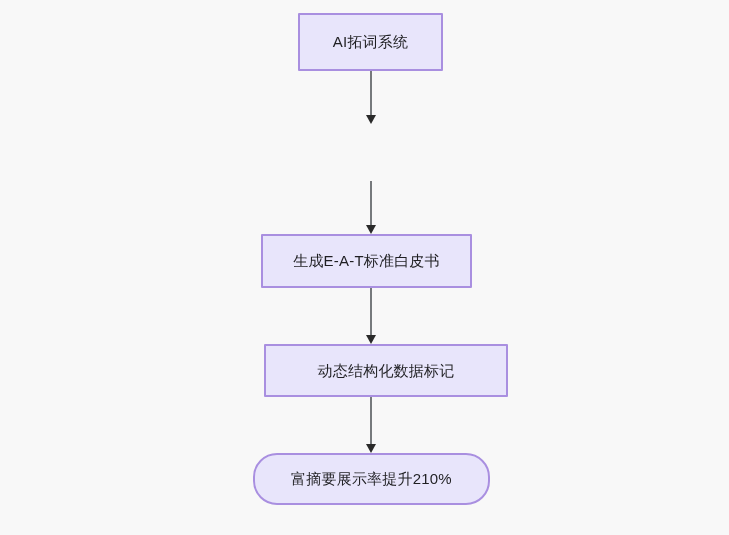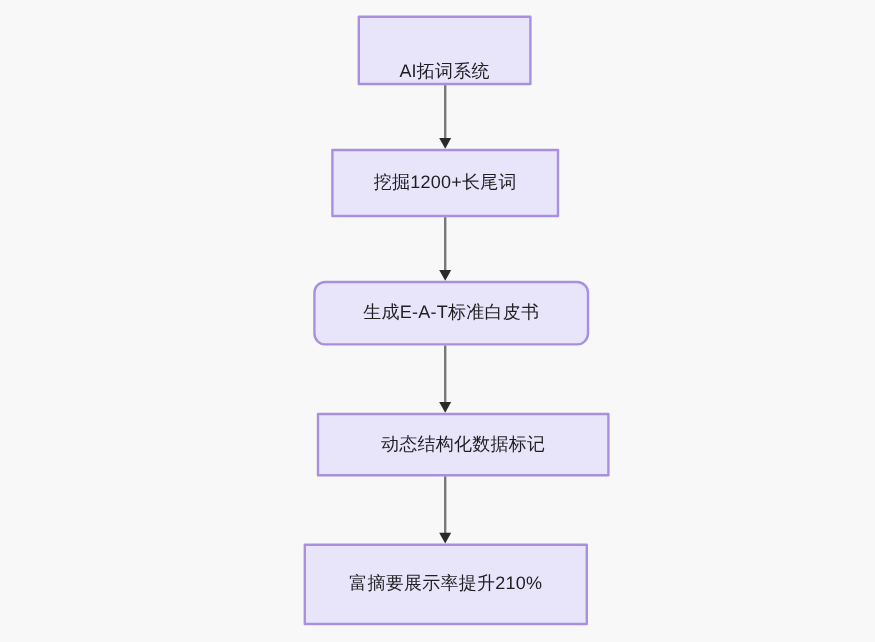--- a/index.html
+++ b/index.html
@@ -37,25 +37,25 @@
     letter-spacing: 0.2px;
     white-space: nowrap;
     text-align: center;
   }
 
   .node-label {
     display: block;
   }
 
   
-  .node-1 { left: 298px; top: 13px;  width: 145px; height: 58px; align-items: flex-end; }
+  .node-1 { left: 298px; top: 13px;  width: 145px; height: 58px; }
   .node-2 { left: 276px; top: 124px; width: 190px; height: 57px; }
-  .node-3 { left: 261px; top: 234px; width: 230px; height: 54px; border-radius: 10px; }
+  .node-3 { left: 261px; top: 234px; width: 211px; height: 54px; }
   .node-4 { left: 264px; top: 344px; width: 244px; height: 53px; }
-  .node-5 { left: 253px; top: 453px; width: 237px; height: 68px; }
+  .node-5 { left: 253px; top: 453px; width: 237px; height: 52px; border-radius: 24px; }
 
   
   .edge {
     position: absolute;
     left: 370px;
     width: 2px;
     background: #76797c;
   }
   .edge-1 { top: 71px;  height: 45px; }
   .edge-2 { top: 181px; height: 45px; }
@@ -81,23 +81,20 @@
 
 <div id="flowchart">
 
   <div class="node node-1">
     <span class="node-label">AI拓词系统</span>
   </div>
 
   <div class="edge edge-1"></div>
   <div class="arrowhead arrow-1"></div>
 
-  <div class="node node-2">
-    <span class="node-label">挖掘1200+长尾词</span>
-  </div>
 
   <div class="edge edge-2"></div>
   <div class="arrowhead arrow-2"></div>
 
   <div class="node node-3">
     <span class="node-label">生成E-A-T标准白皮书</span>
   </div>
 
   <div class="edge edge-3"></div>
   <div class="arrowhead arrow-3"></div>

